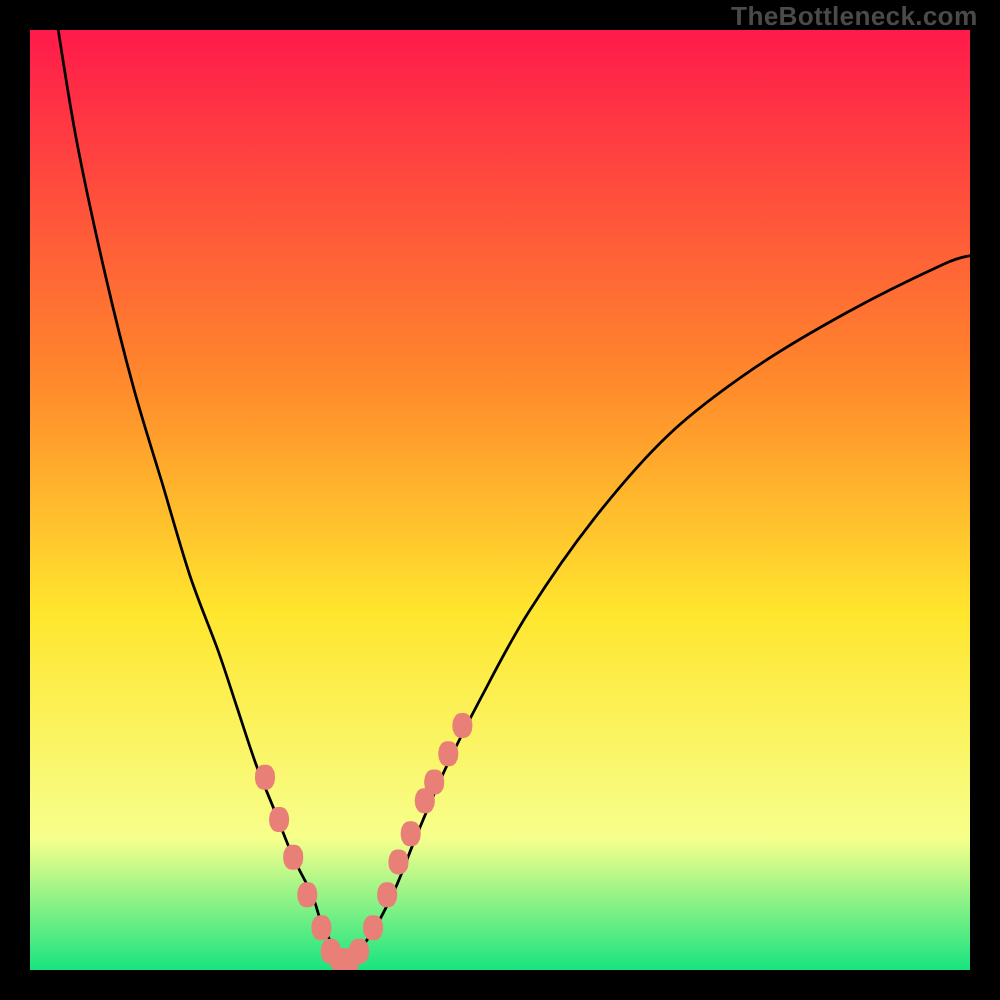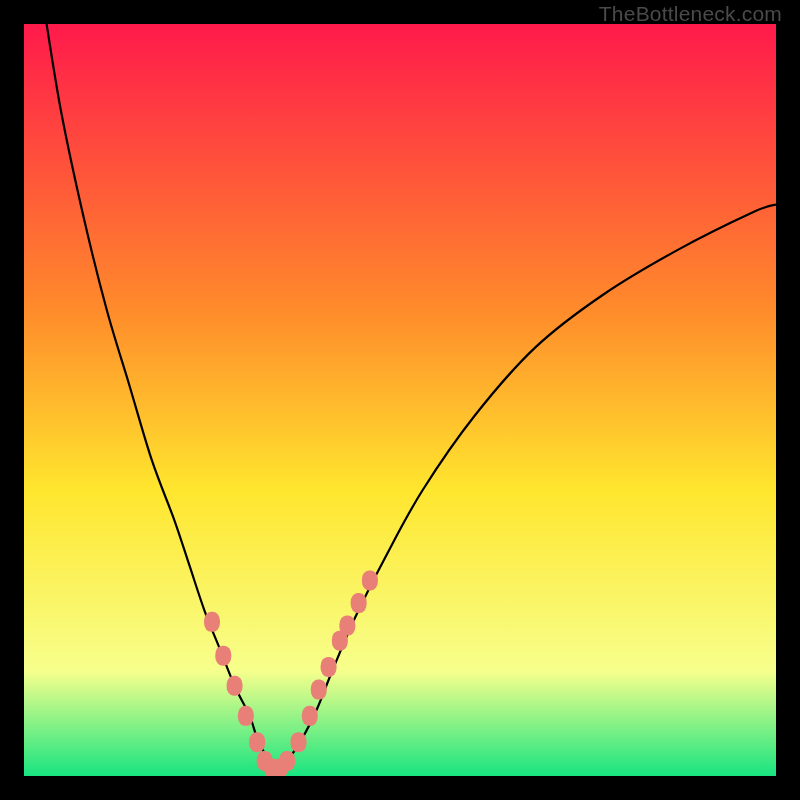--- a/index.html
+++ b/index.html
@@ -22,21 +22,21 @@
   .plot {
     position: absolute;
     inset: 0;
   }
   .watermark {
     position: absolute;
     top: 2px;
     right: 18px;
     color: #4a4a4a;
     font-size: 21px;
-    font-weight: 400;
+    font-weight: 700;
     letter-spacing: 0.2px;
   }
 </style>
 </head>
 <body>
 
 <div class="watermark">TheBottleneck.com</div>
 
 <div class="frame">
   <svg class="plot" viewBox="0 0 752 752" preserveAspectRatio="none">

